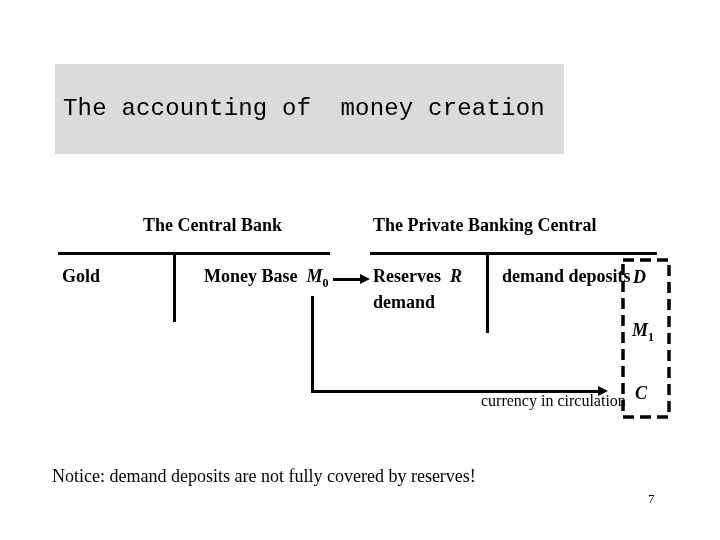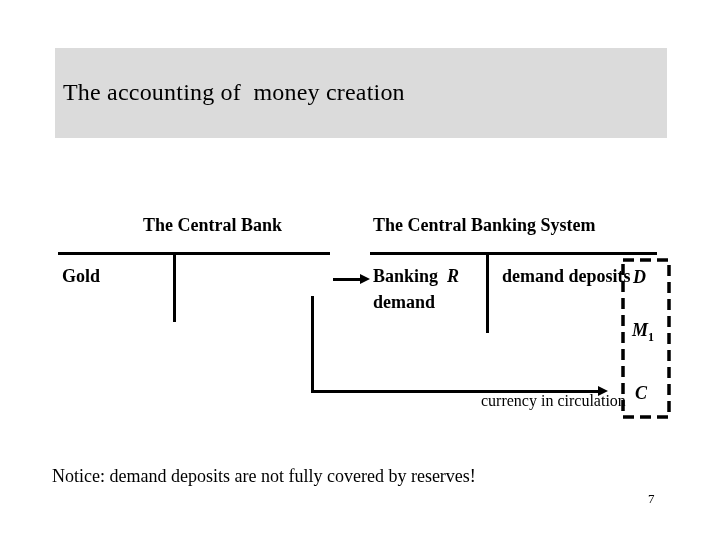--- a/index.html
+++ b/index.html
@@ -3,21 +3,21 @@
 <meta charset="utf-8">
 <style>
   html,body{margin:0;padding:0;background:#ffffff;}
   #slide{
     position:relative;width:720px;height:540px;background:#ffffff;overflow:hidden;
     font-family:"Liberation Serif","DejaVu Serif",serif;color:#000;
   }
   .abs{position:absolute;}
   .hline{position:absolute;background:#000;height:3px;}
   .vline{position:absolute;background:#000;width:3px;}
-  .title-bar{position:absolute;left:55px;top:48px;width:612px;height:90px;background:#dbdbdb;}
+  .title-bar{position:absolute;left:55px;top:64px;width:509px;height:90px;background:#dbdbdb;font-family:Liberation Mono, monospace;}
   .slide-title{position:absolute;left:8px;top:31px;font-size:24px;white-space:pre;letter-spacing:0.2px;}
   .acct-header{position:absolute;font-size:18px;font-weight:bold;white-space:nowrap;}
   .lbl{position:absolute;font-size:18px;font-weight:bold;white-space:nowrap;}
   .var{font-style:italic;font-weight:bold;}
   .var-gap{margin-left:9px;}
   .lbl sub{font-size:12px;font-weight:bold;font-style:normal;line-height:0;}
   .arrow-head{position:absolute;width:0;height:0;border-top:5px solid transparent;
               border-bottom:5px solid transparent;border-left:10px solid #000;}
   .small-lbl{position:absolute;font-size:16px;font-weight:normal;white-space:nowrap;}
   .notice{position:absolute;left:52px;top:466px;font-size:18px;white-space:nowrap;}
@@ -29,31 +29,34 @@
 <div id="slide">
 
   <div class="title-bar" style="background: rgb(219, 219, 219);">
     <div class="slide-title">The accounting of  money creation</div>
   </div>
 
   <div class="acct-header" style="left:143px;top:215px;">The Central Bank</div>
   <div class="hline" style="left:58px;top:252px;width:272px;"></div>
   <div class="vline" style="left:173px;top:252px;height:70px;"></div>
   <div class="lbl" style="left:62px;top:266px;">Gold</div>
+  <div class="lbl" style="left:204px;top:266px;">
+    <span>Money Base</span><span class="var var-gap">M</span><sub>0</sub>
+  </div>
 
   <div>
     <div class="hline" style="left:333px;top:278px;width:28px;"></div>
     <div class="arrow-head" style="left:360px;top:274px;"></div>
   </div>
 
-  <div class="acct-header" style="left:373px;top:215px;">The Central Banking System</div>
+  <div class="acct-header" style="left:373px;top:215px;">The Private Banking Central</div>
   <div class="hline" style="left:370px;top:252px;width:287px;"></div>
   <div class="vline" style="left:486px;top:252px;height:81px;"></div>
   <div class="lbl" style="left:373px;top:266px;">
-    <span>Banking</span><span class="var var-gap">R</span>
+    <span>Reserves</span><span class="var var-gap">R</span>
   </div>
   <div class="lbl" style="left:373px;top:292px;">demand</div>
   <div class="lbl" style="left:502px;top:266px;">demand deposits</div>
 
   <svg class="abs" style="left:619px;top:256px;" width="54" height="165">
     <rect x="4" y="4" width="46" height="157" fill="none" stroke="#000" stroke-width="3.5" stroke-dasharray="11 6"></rect>
   </svg>
   <div class="lbl var" style="left:633px;top:267px;">D</div>
   <div class="lbl var" style="left:635px;top:383px;">C</div>
   <div class="lbl" style="left:632px;top:320px;text-align:right;">

